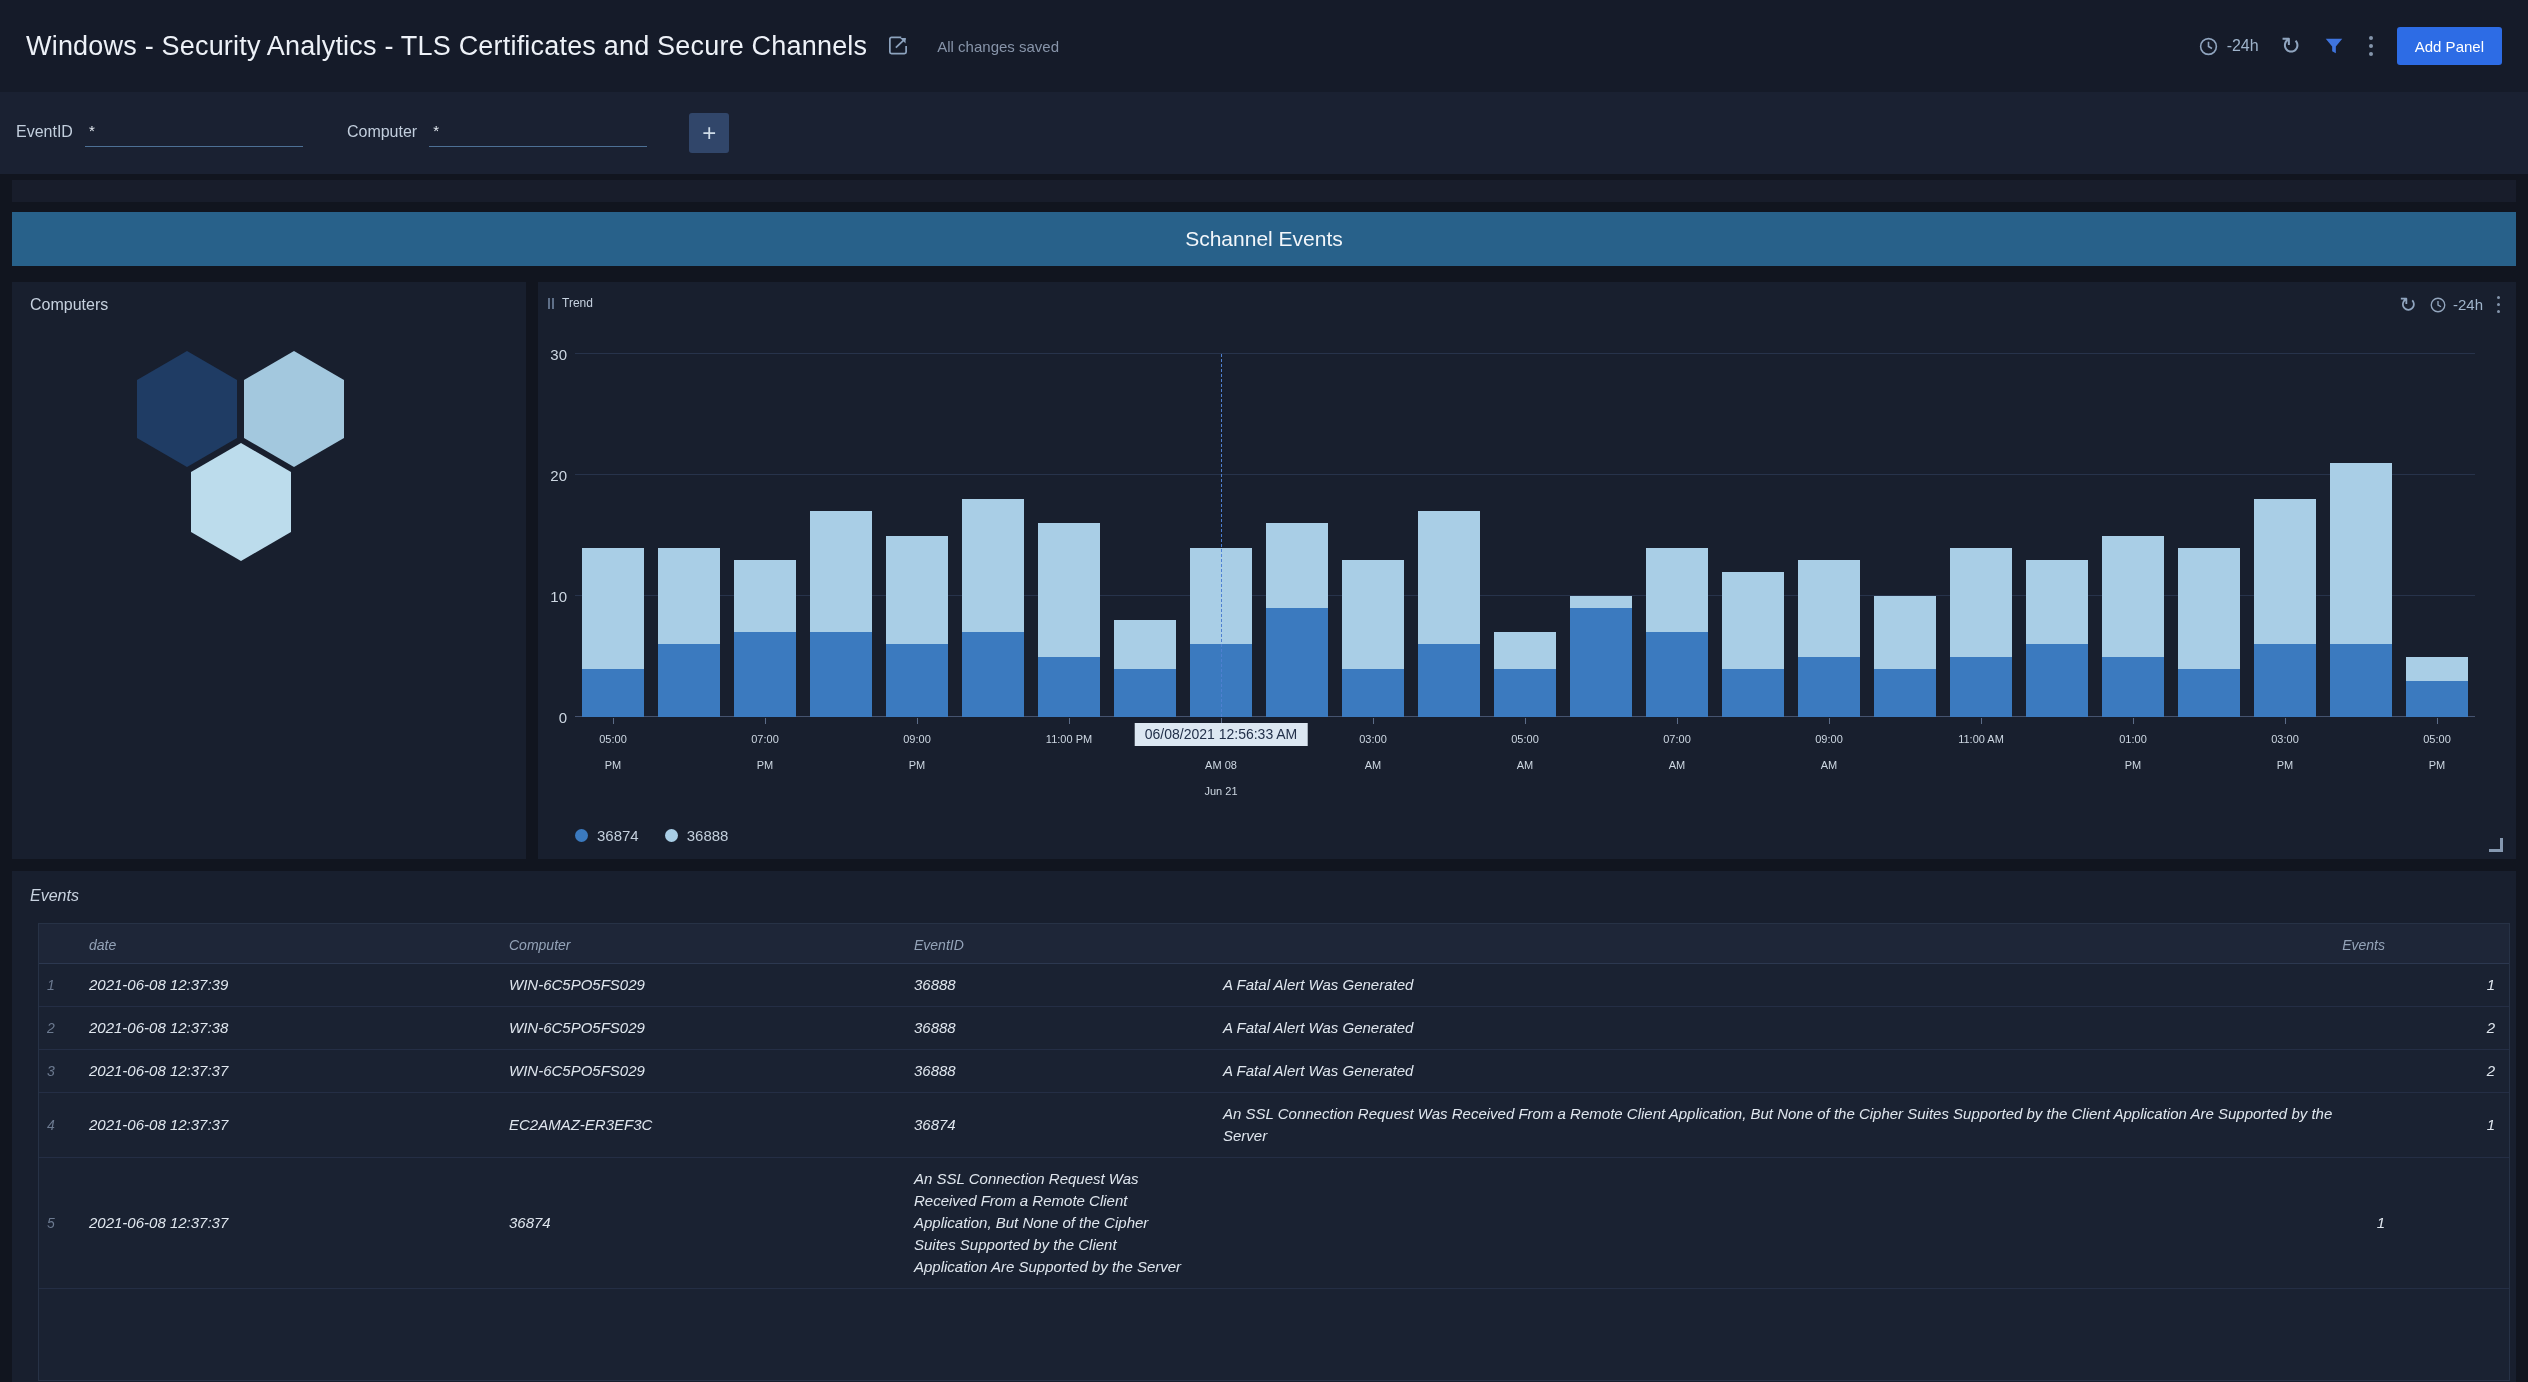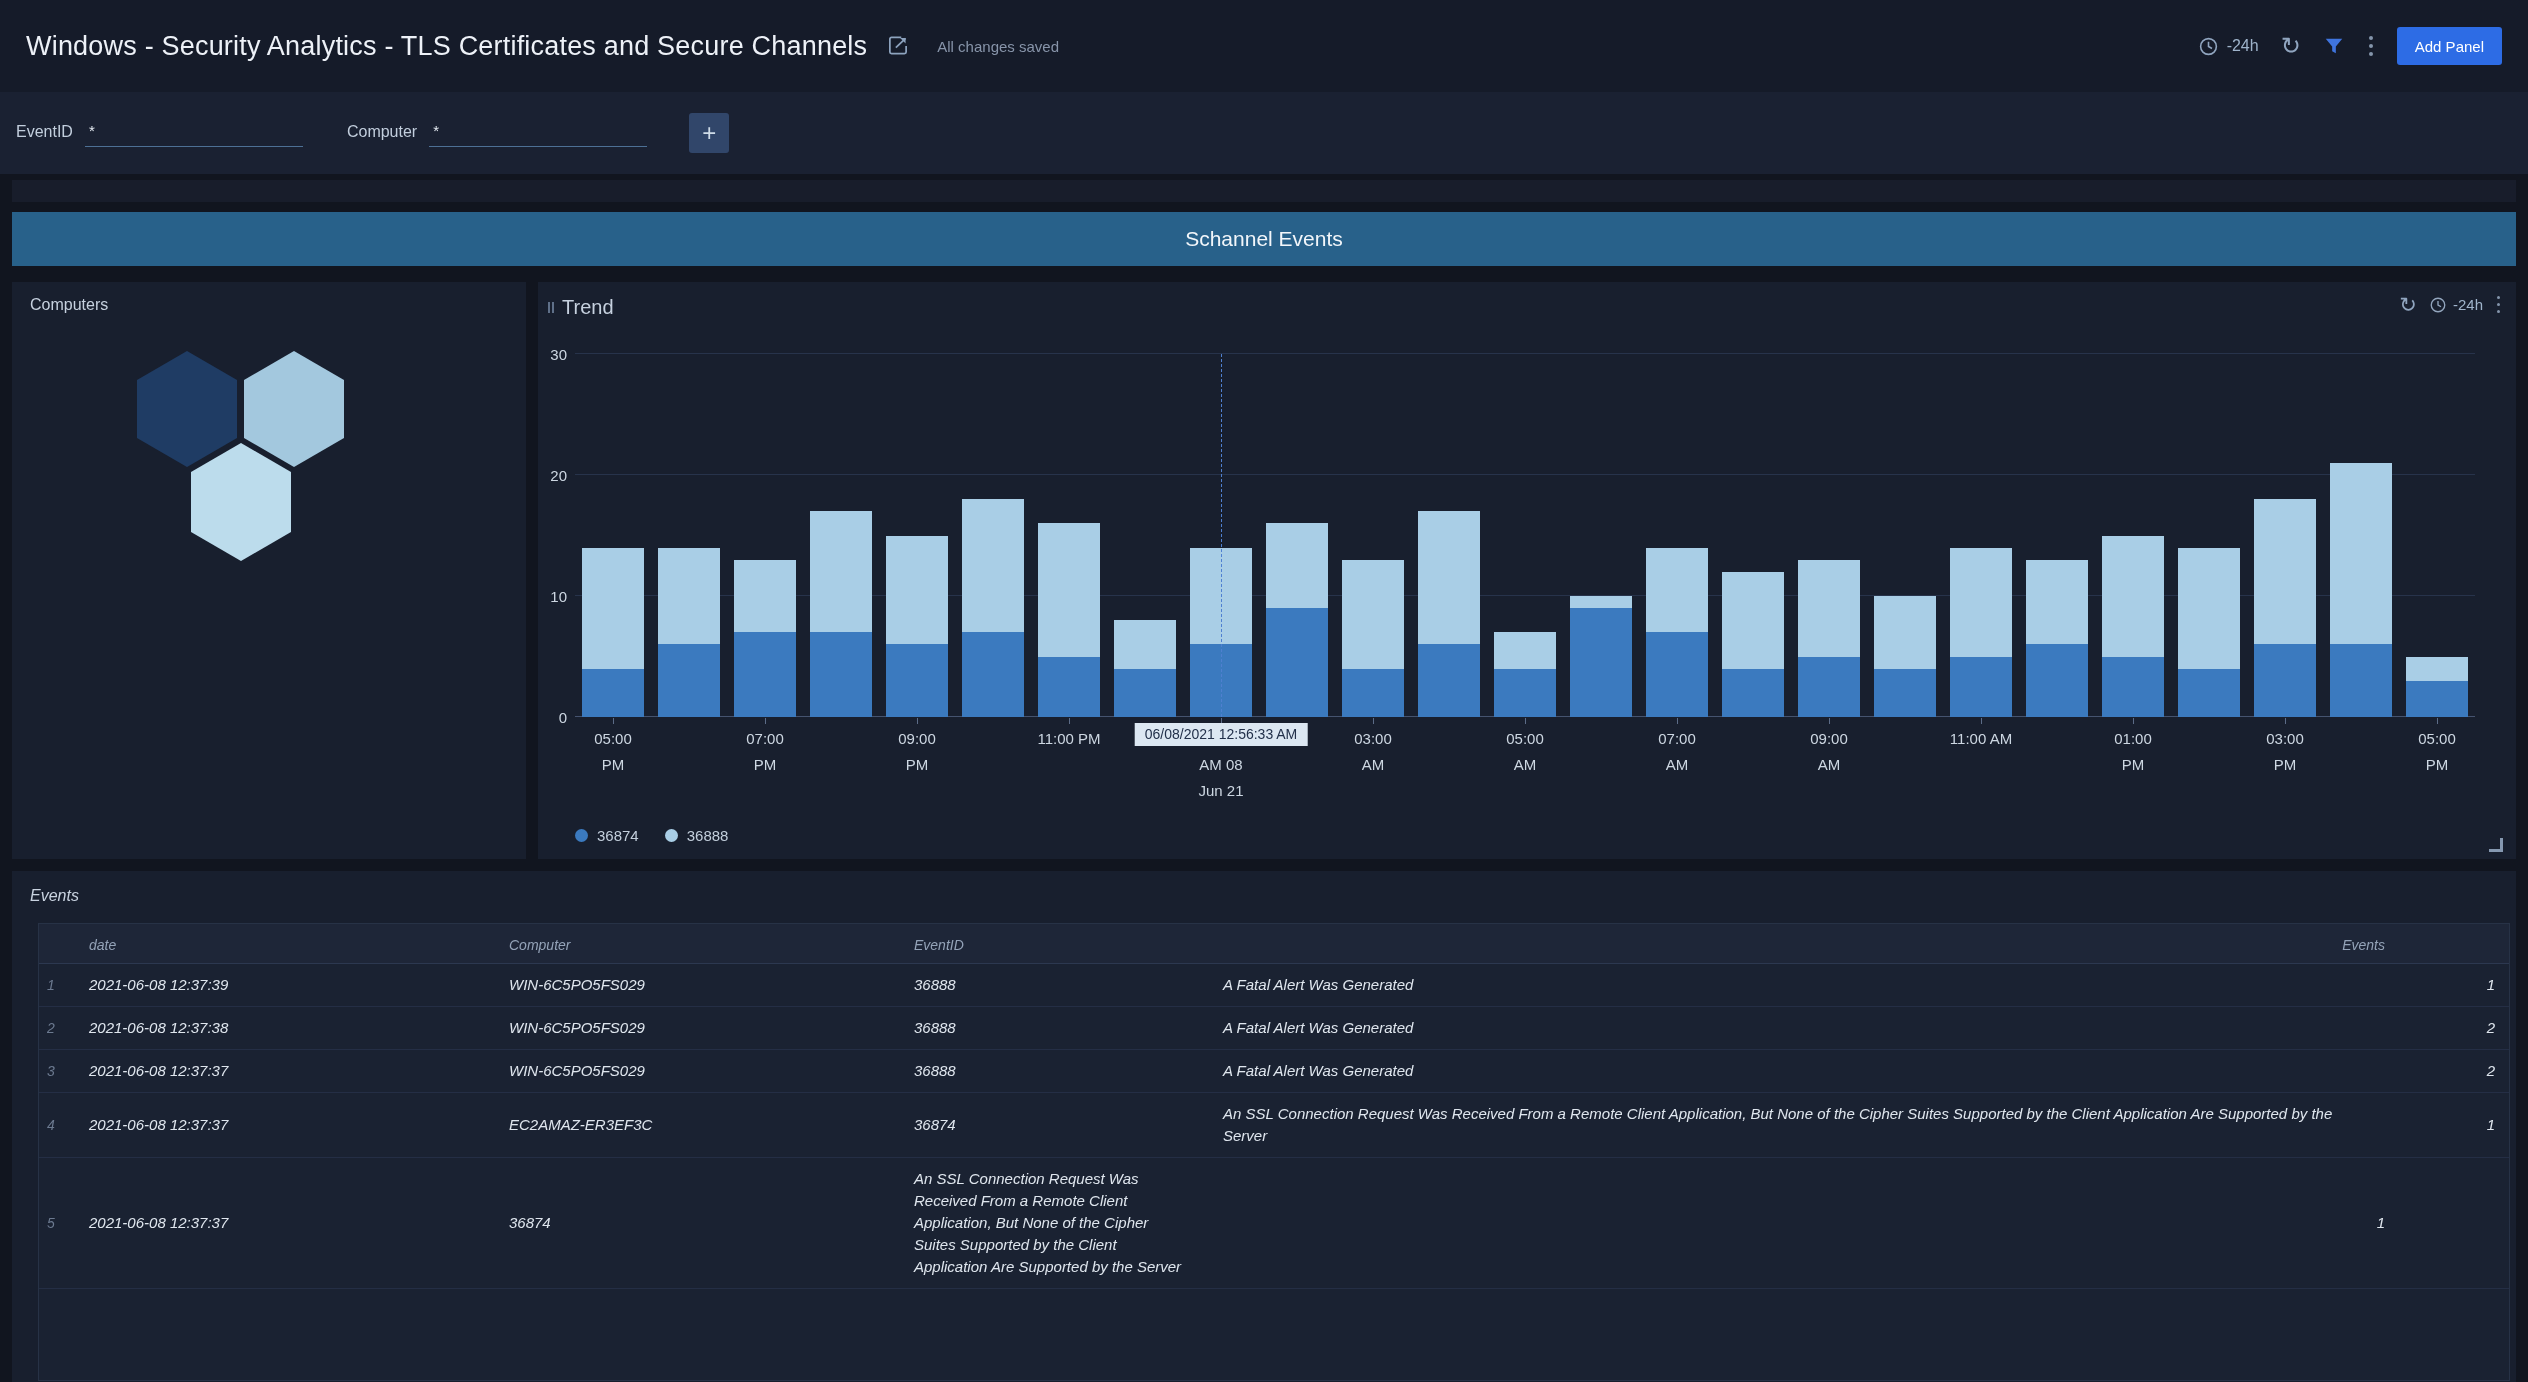--- a/index.html
+++ b/index.html
@@ -41,31 +41,31 @@
   .banner-title { font-size:21px; color:#f2f6fa; font-weight:400; }
   
   .panel-row { margin:16px 12px 0 12px; display:flex; gap:12px; }
   .panel { background:#181f2e; position:relative; }
   .panel-computers { width:514px; height:577px; }
   .panel-trend { width:1978px; height:577px; }
   .panel-title { position:absolute; top:14px; left:18px; font-size:16px; color:#c6d1df; }
   .trend-head { position:absolute; top:14px; left:10px; display:flex; align-items:center; gap:8px; }
   .drag-handle { display:flex; gap:2px; }
   .drag-handle i { width:2px; height:11px; background:#5f7089; }
-  .trend-title { font-size:20px; color:#c6d1df; }
+  .trend-title { font-size:12px; color:#c6d1df; }
   .trend-controls { position:absolute; top:12px; right:14px; display:flex; align-items:center; gap:12px; color:#92a5bd; }
   .trend-controls .time-range { font-size:15px; color:#9fb4cb; gap:6px; }
   
   .plot { position:absolute; left:37px; top:72px; width:1900px; height:363px; }
   .gridline { position:absolute; left:0; width:100%; height:1px; background:#27334b; }
   .gridline.zero { background:#45536f; }
   .ylab { position:absolute; left:-44px; width:36px; text-align:right; font-size:15px; color:#cdd7e2; transform:translateY(-50%); }
   .barseg { position:absolute; }
   .xtick { position:absolute; width:1px; height:6px; background:#5c6c88; top:364px; }
-  .xlab { position:absolute; top:372px; transform:translateX(-50%); text-align:center; font-size:15px; color:#cdd7e2; line-height:26px; white-space:nowrap; }
+  .xlab { position:absolute; top:372px; transform:translateX(-50%); text-align:center; font-size:11px; color:#cdd7e2; line-height:26px; white-space:nowrap; }
   .hover-line { position:absolute; top:0; height:363px; width:0; border-left:1px dashed #4f80d0; }
   .chart-tooltip { position:absolute; top:369px; transform:translateX(-50%); background:#dce7f2; color:#22304a;
      font-size:14px; padding:3px 10px 4px 10px; white-space:nowrap; z-index:3; }
   .legend { position:absolute; left:37px; top:545px; display:flex; align-items:center; gap:26px; }
   .legend-item { display:flex; align-items:center; gap:9px; font-size:15px; color:#c3cfdc; }
   .legend-dot { width:13px; height:13px; border-radius:50%; }
   .resize-handle { position:absolute; right:13px; bottom:7px; width:14px; height:14px;
      border-right:3px solid #8598b0; border-bottom:3px solid #8598b0; }
   
   .panel-events { margin:12px 12px 12px 12px; height:514px;font-style:italic; }

